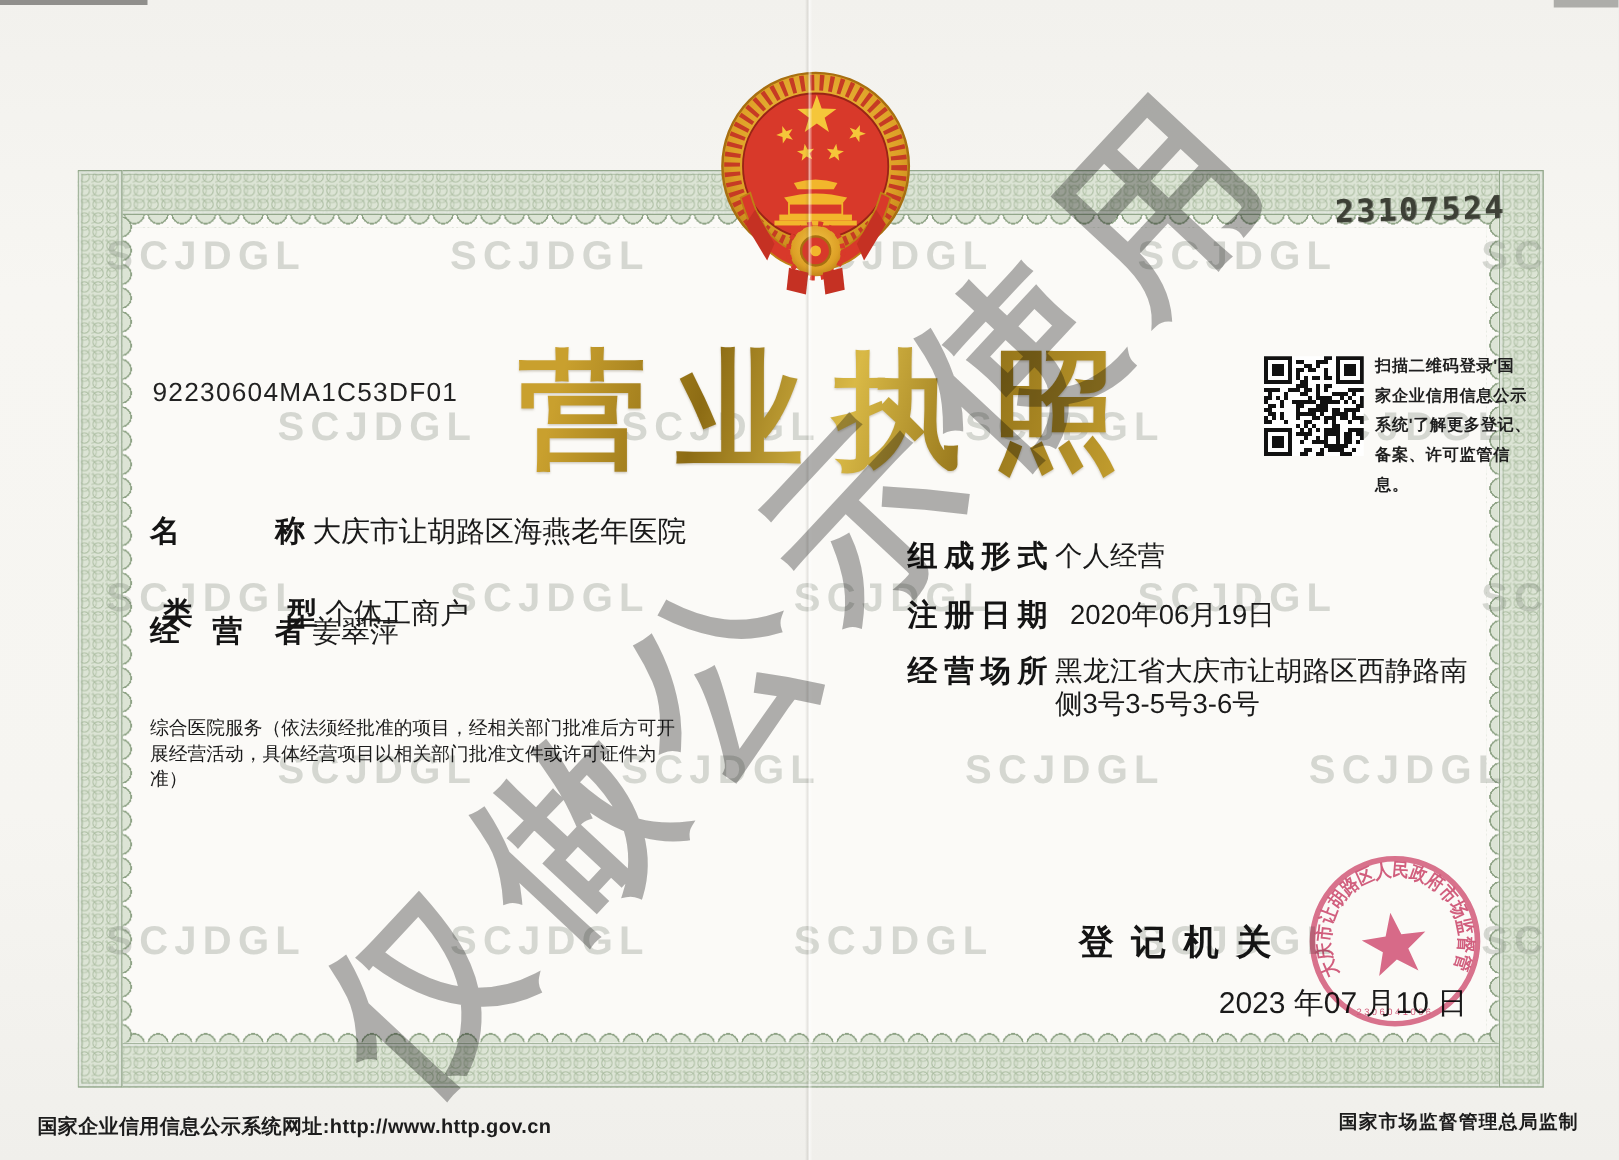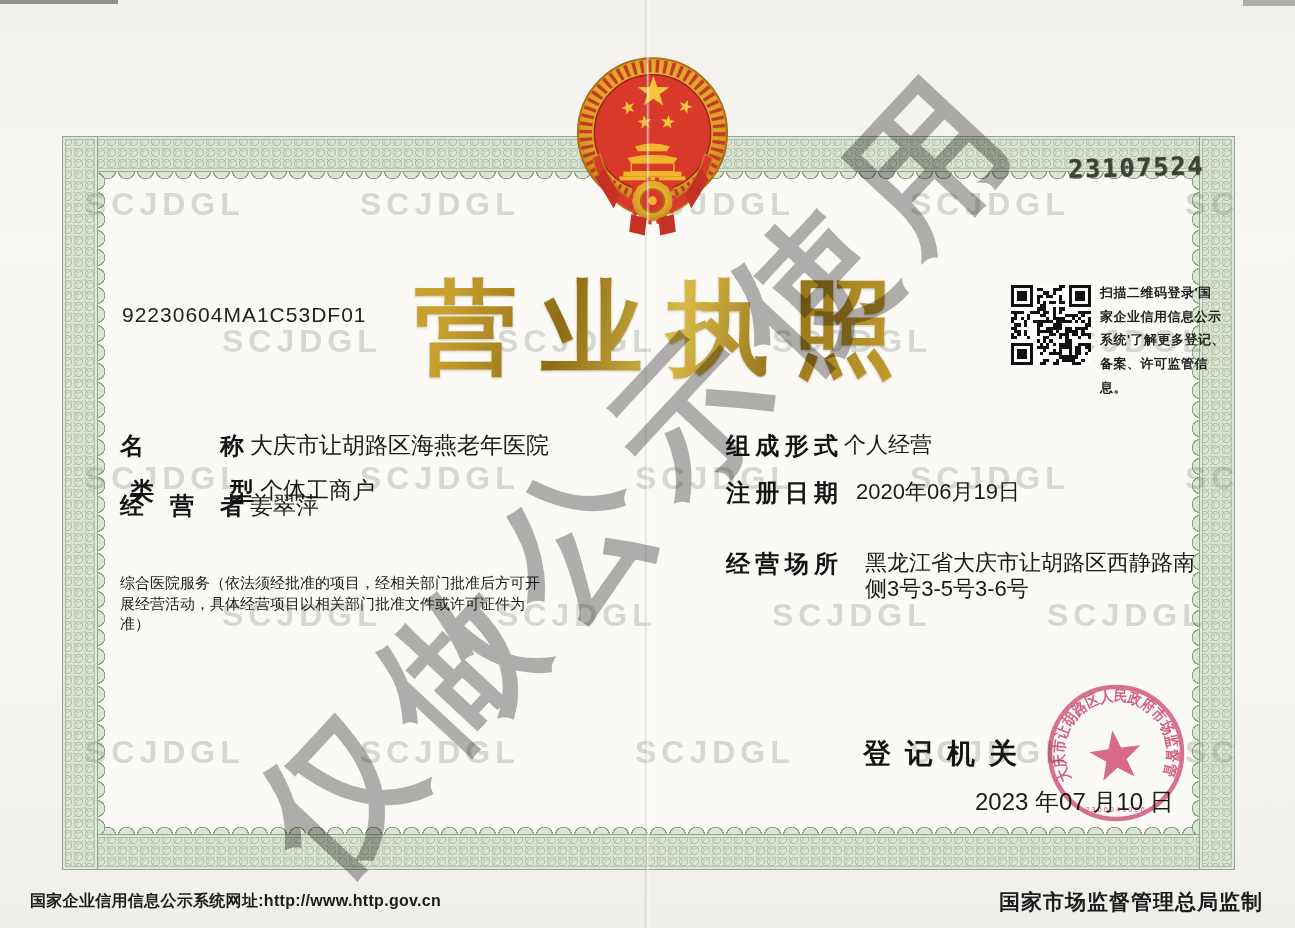--- a/index.html
+++ b/index.html
@@ -70,21 +70,21 @@
   
   .reg-label{position:absolute;left:863px;top:735px;z-index:4;font-size:28px;font-weight:bold;letter-spacing:14px;color:#141414;white-space:nowrap;}
   .reg-date{position:absolute;left:975px;top:786px;z-index:4;font-size:24px;color:#1a1a1a;white-space:nowrap;}
   .seal{position:absolute;left:1041px;top:678px;width:150px;height:150px;z-index:10;mix-blend-mode:multiply;opacity:.88;}
   
   .overlay-mark{position:absolute;left:80px;top:395px;width:1120px;height:150px;z-index:9;pointer-events:none;
     text-align:center;font-size:150px;line-height:150px;font-weight:bold;letter-spacing:22px;white-space:nowrap;
     color:rgba(92,92,92,.48);transform:rotate(-47deg);transform-origin:50% 50%;mix-blend-mode:multiply;}
   
   .footer-left{position:absolute;left:30px;top:891px;z-index:4;font-size:16px;font-weight:600;color:#1c1c1c;letter-spacing:.3px;}
-  .footer-right{position:absolute;right:32px;top:888px;z-index:4;font-size:21px;font-weight:600;color:#1c1c1c;letter-spacing:1px;}
+  .footer-right{position:absolute;right:32px;top:888px;z-index:4;font-size:15px;font-weight:600;color:#1c1c1c;letter-spacing:1px;}
   .emblem{position:absolute;left:575px;top:53px;width:155px;height:185px;z-index:3;}
 </style>
 </head>
 <body>
 
 <div class="page">
 
   <div class="scan-edge" style="left:0;top:0;width:118px;height:4px;opacity:.5;"></div>
   <div class="scan-edge" style="right:0;top:0;width:52px;height:6px;opacity:.35;"></div>
 
@@ -400,21 +400,21 @@
         <rect x="2" y="20" width="3" height="3"></rect>
     </g>
   </svg>
   <div class="qr-caption">
     <div>扫描二维码登录'国</div>
     <div>家企业信用信息公示</div>
     <div>系统'了解更多登记、</div>
     <div>备案、许可监管信息。</div>
   </div>
 
-  <div class="row left" style="left:120px;top:432px;">
+  <div class="row left" style="left:120px;top:412px;">
     <span class="lbl">名称</span>
     <span class="val">大庆市让胡路区海燕老年医院</span>
   </div>
   <div class="row left" style="left:130px;top:477px;">
     <span class="lbl">类型</span>
     <span class="val">个体工商户</span>
   </div>
   <div class="row left" style="left:120px;top:492px;">
     <span class="lbl">经营者</span>
     <span class="val">姜翠萍</span>
@@ -424,21 +424,21 @@
   </div>
 
   <div class="row rightcol" style="left:726px;top:432px;">
     <span class="lbl">组成形式</span>
     <span class="val">个人经营</span>
   </div>
   <div class="row rightcol" style="left:726px;top:479px;gap:12px;">
     <span class="lbl">注册日期</span>
     <span class="val">2020年06月19日</span>
   </div>
-  <div class="row rightcol" style="left:726px;top:550px;gap:21px;">
+  <div class="row rightcol" style="left:726px;top:524px;">
     <span class="lbl">经营场所</span>
     <span class="val addr-val">黑龙江省大庆市让胡路区西静路南侧3号3-5号3-6号</span>
   </div>
 
   <div class="reg-label">登记机关</div>
   <div class="reg-date">2023 年07 月10 日</div>
 
   <svg class="seal" viewBox="0 0 150 150">
     <defs>
       <path id="sealArc" d="M 30.1,101 A 52,52 0 1 1 119.9,101"></path>

